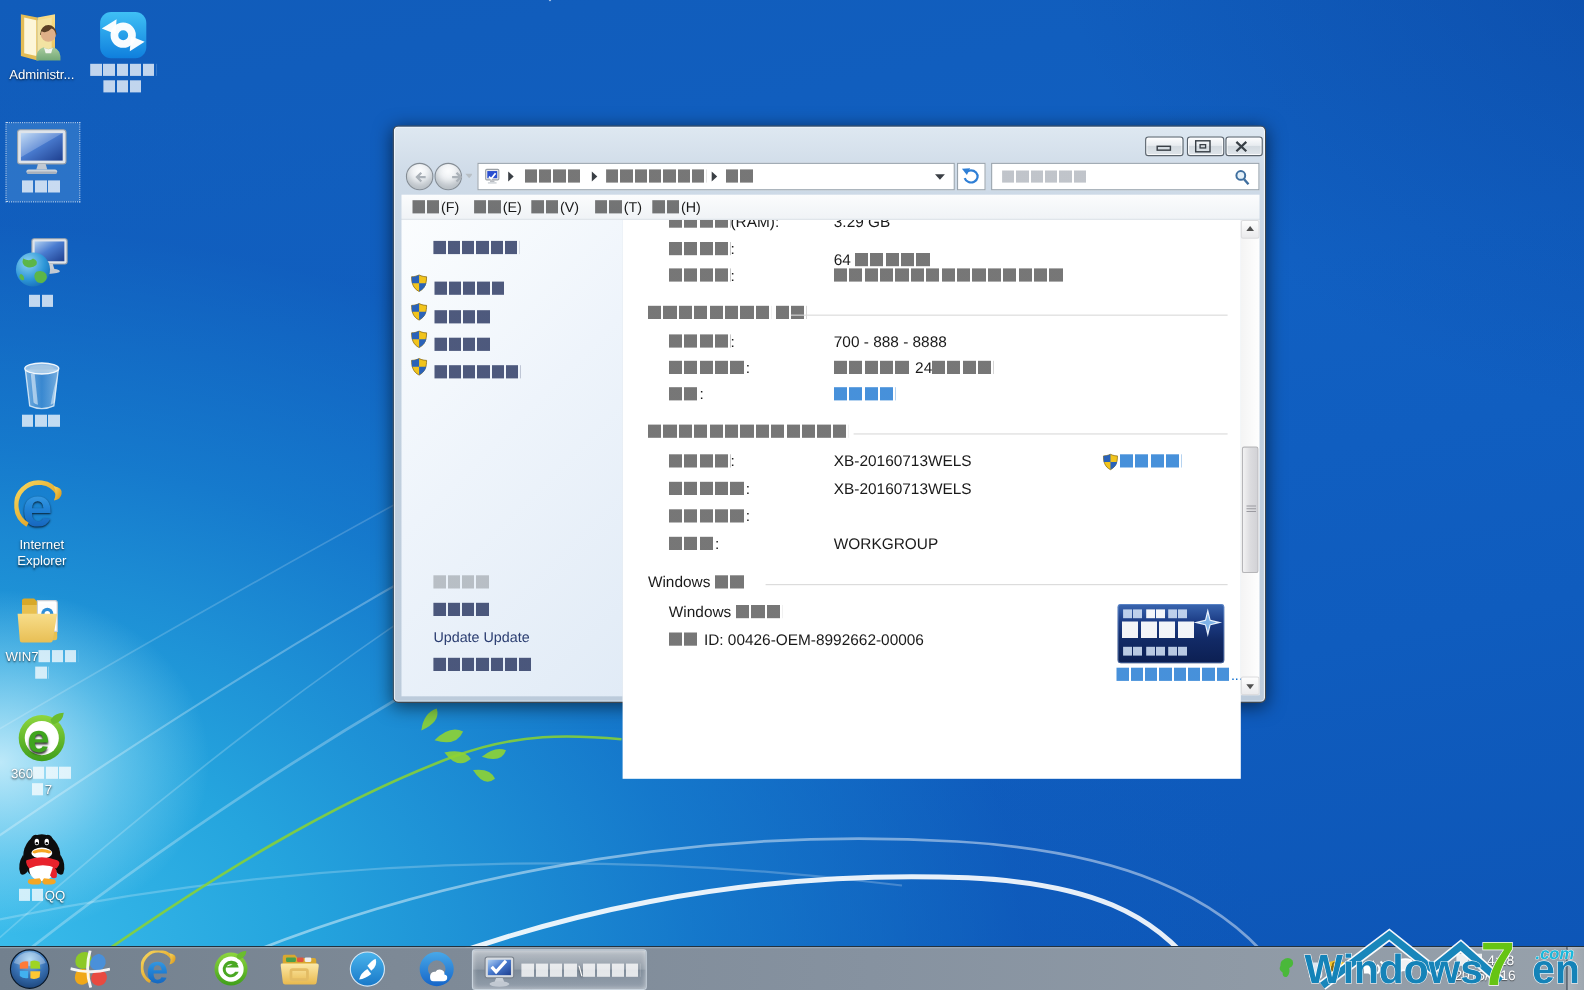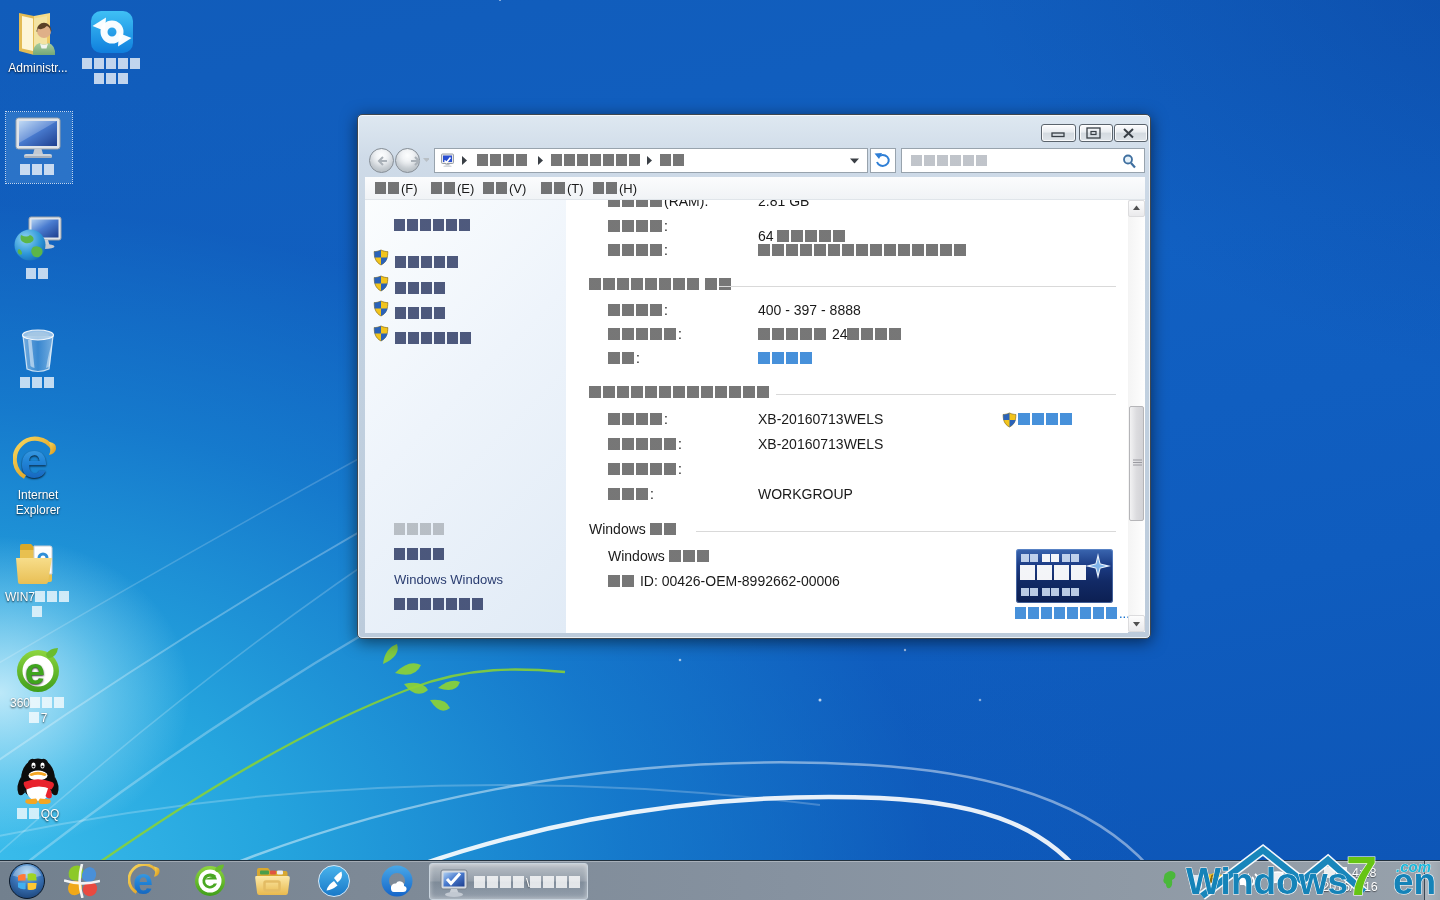--- a/index.html
+++ b/index.html
@@ -19,21 +19,21 @@
 background:linear-gradient(180deg,#dee8f1 0%,#cfdbe8 8%,#c3d2e1 30%,#bccbdb 100%);
 box-shadow:0 3px 16px rgba(0,0,0,.55), inset 0 0 0 1px rgba(255,255,255,.7)}
 .capbtn{position:absolute;top:9px;height:18px;border:1px solid #5b646d;border-radius:3px;background:linear-gradient(180deg,#fdfdfe 0%,#e8ecf0 45%,#d3dae0 50%,#dfe5ea 100%);box-shadow:inset 0 0 0 1px rgba(255,255,255,.8)}
 .circ{position:absolute;top:33px;width:25px;height:25px;border-radius:50%;border:1px solid #848c94;background:radial-gradient(circle at 50% 28%,#fcfdfe 0%,#eceff2 45%,#d6dbe0 100%);box-shadow:inset 0 -5px 6px rgba(160,168,175,.6)}
 .bar{position:absolute;top:33px;height:25px;background:#fff;border:1px solid #98a3ad}
 #menubar{left:7px;top:62px;width:780px;height:23px;background:linear-gradient(180deg,#fbfcfd,#f0f3f6);border-bottom:1px solid #e0e5ea;font-size:13px;color:#1a1a1a}
 .m{position:absolute;top:4px;white-space:nowrap}
 #sidebar{left:7px;top:85px;width:201px;height:433px;background:linear-gradient(135deg,#fbfdfe 0%,#eef4fb 45%,#e1ebf6 100%);font-size:13px;color:rgba(25,45,100,.92)}
 .sbit{position:absolute;left:30px;white-space:nowrap}
 #sidebar .zh{--c:rgba(22,36,82,.75)}
-#content{left:208px;top:85px;width:562px;height:433px;background:#fff;font-size:14px;color:#1a1a1a;overflow:hidden}
+#content{left:208px;top:85px;width:562px;height:508px;background:#fff;font-size:14px;color:#1a1a1a;overflow:hidden}
 #vscroll{left:770px;top:85px;width:17px;height:432px;background:linear-gradient(90deg,#f4f4f4,#fefefe)}
 .srow{position:absolute;left:42px;white-space:nowrap}
 .sval{position:absolute;left:192px;white-space:nowrap}
 .shead{position:absolute;left:23px;white-space:nowrap}
 .hr{position:absolute;height:1px;background:#d9d9d9;right:12px}
 .lnk{color:#0066cc;--c:rgba(0,102,204,.72);white-space:nowrap}
 #bar{left:0;top:860px;width:1440px;height:40px;background:linear-gradient(90deg,#72808e 0%,#7d8996 25%,#8692a0 55%,#97a1ab 100%);border-top:1px solid #22313e}
 #bar::before{content:"";position:absolute;left:0;top:0;width:100%;height:1px;background:rgba(255,255,255,.3)}
 .tico{position:absolute;top:3px}
 #task{position:absolute;left:429px;top:2px;width:159px;height:37px;border:1px solid #c9d4de;border-radius:3px;background:linear-gradient(180deg,rgba(255,255,255,.45),rgba(255,255,255,.15) 48%,rgba(125,140,155,.3) 52%,rgba(185,195,207,.35));box-shadow:inset 0 0 5px rgba(255,255,255,.5);color:#fff;font-size:13px}
@@ -297,34 +297,34 @@
         <path d="M8 1 C5.5 2.2 3 2.6 1.2 2.6 L1.5 8.5 L8 8.5z M8 8.5 L14.5 8.5 C13.8 11.5 12 14 8 16z" fill="#2a62b8"></path>
       </svg>
     <span class="sbit" style="top:106px"><span class="zh n4"></span></span>
     <svg class="abs shld" style="left:8px;top:125px" width="16" height="17" viewBox="0 0 16 17">
         <path d="M8 1 C5.5 2.2 3 2.6 1.2 2.6 C1.2 8 2.2 13 8 16 C13.8 13 14.8 8 14.8 2.6 C13 2.6 10.5 2.2 8 1z" fill="#f2c41c" stroke="#8a6a10" stroke-width=".7"></path>
         <path d="M8 1 C5.5 2.2 3 2.6 1.2 2.6 L1.5 8.5 L8 8.5z M8 8.5 L14.5 8.5 C13.8 11.5 12 14 8 16z" fill="#2a62b8"></path>
       </svg>
     <span class="sbit" style="top:131px"><span class="zh n6"></span></span>
     <span class="sbit" style="left:29px;top:322px;color:#9aa0a6"><span class="zh n4" style="--c:rgba(150,156,162,.6)"></span></span>
     <span class="sbit" style="left:29px;top:347px"><span class="zh n4"></span></span>
-    <span class="sbit" style="left:29px;top:372px">Windows Windows</span>
+    <span class="sbit" style="left:29px;top:372px">Update Update</span>
     <span class="sbit" style="left:29px;top:397px"><span class="zh n7"></span></span>
   </div>
   <div id="content" class="abs">
     <span class="srow" style="top:-7px"><span class="zh n4"></span>(RAM):</span>
-      <span class="sval" style="top:-7px">2.81 GB</span>
+      <span class="sval" style="top:-7px">3.29 GB</span>
     <span class="srow" style="top:18px"><span class="zh n4"></span>:</span>
       <span class="sval" style="top:28px">64 <span class="zh n5"></span></span>
     <span class="srow" style="top:42px"><span class="zh n4"></span>:</span>
       <span class="sval" style="top:42px"><span class="zh n15"></span></span>
     <span class="shead" style="top:76px"><span class="zh n8"></span> <span class="zh n2"></span></span>
     <div class="hr" style="left:153px;top:86px"></div>
     <span class="srow" style="top:102px"><span class="zh n4"></span>:</span>
-      <span class="sval" style="top:102px">400 - 397 - 8888</span>
+      <span class="sval" style="top:102px">700 - 888 - 8888</span>
     <span class="srow" style="top:126px"><span class="zh n5"></span>:</span>
       <span class="sval" style="top:126px"><span class="zh n5"></span> 24<span class="zh n4"></span></span>
     <span class="srow" style="top:150px"><span class="zh n2"></span>:</span>
       <span class="sval lnk" style="top:150px"><span class="zh n4"></span></span>
     <span class="shead" style="top:184px"><span class="zh n13"></span></span>
     <div class="hr" style="left:210px;top:194px"></div>
     <span class="srow" style="top:211px"><span class="zh n4"></span>:</span>
       <span class="sval" style="top:211px">XB-20160713WELS</span>
     <svg class="abs" style="left:436px;top:212px" width="15" height="16" viewBox="0 0 16 17">
         <path d="M8 1 C5.5 2.2 3 2.6 1.2 2.6 C1.2 8 2.2 13 8 16 C13.8 13 14.8 8 14.8 2.6 C13 2.6 10.5 2.2 8 1z" fill="#f2c41c" stroke="#8a6a10" stroke-width=".7"></path>

